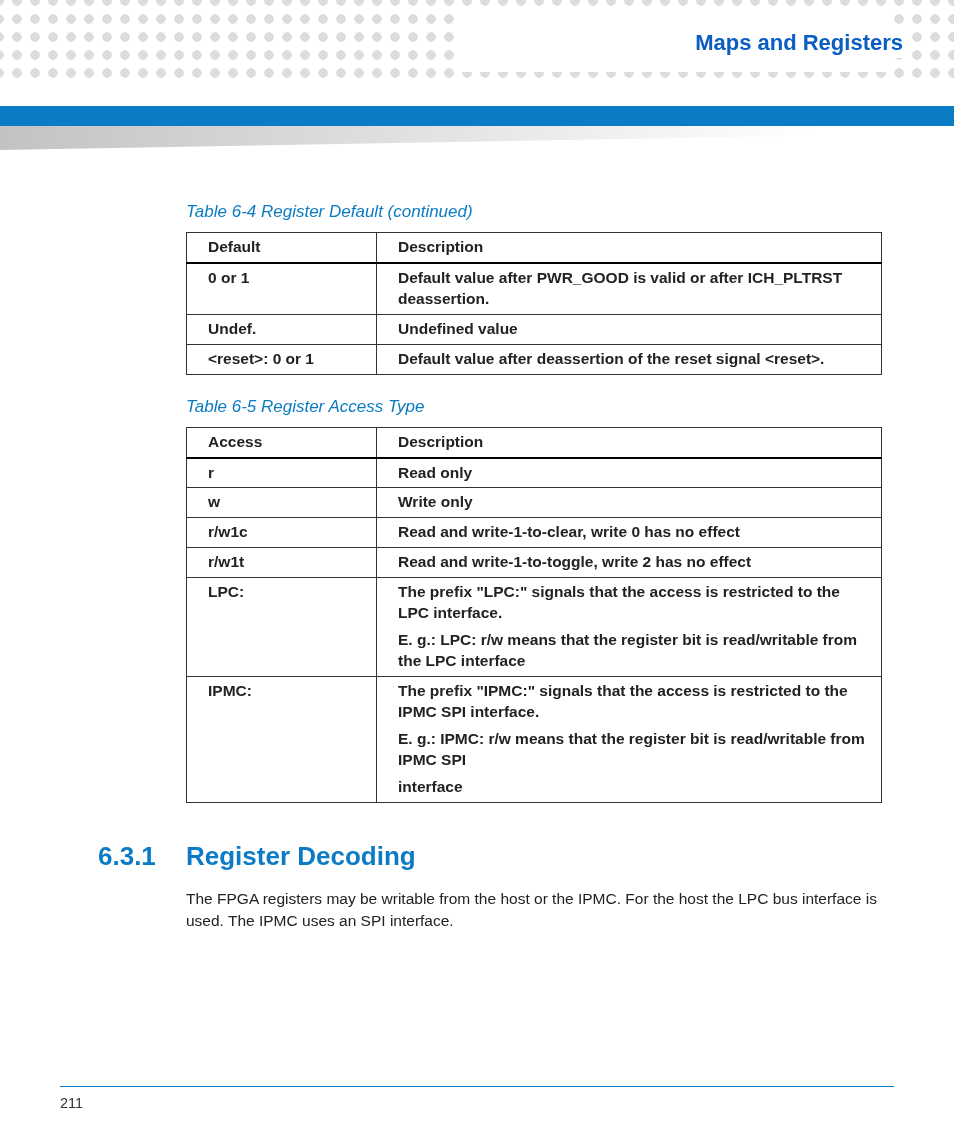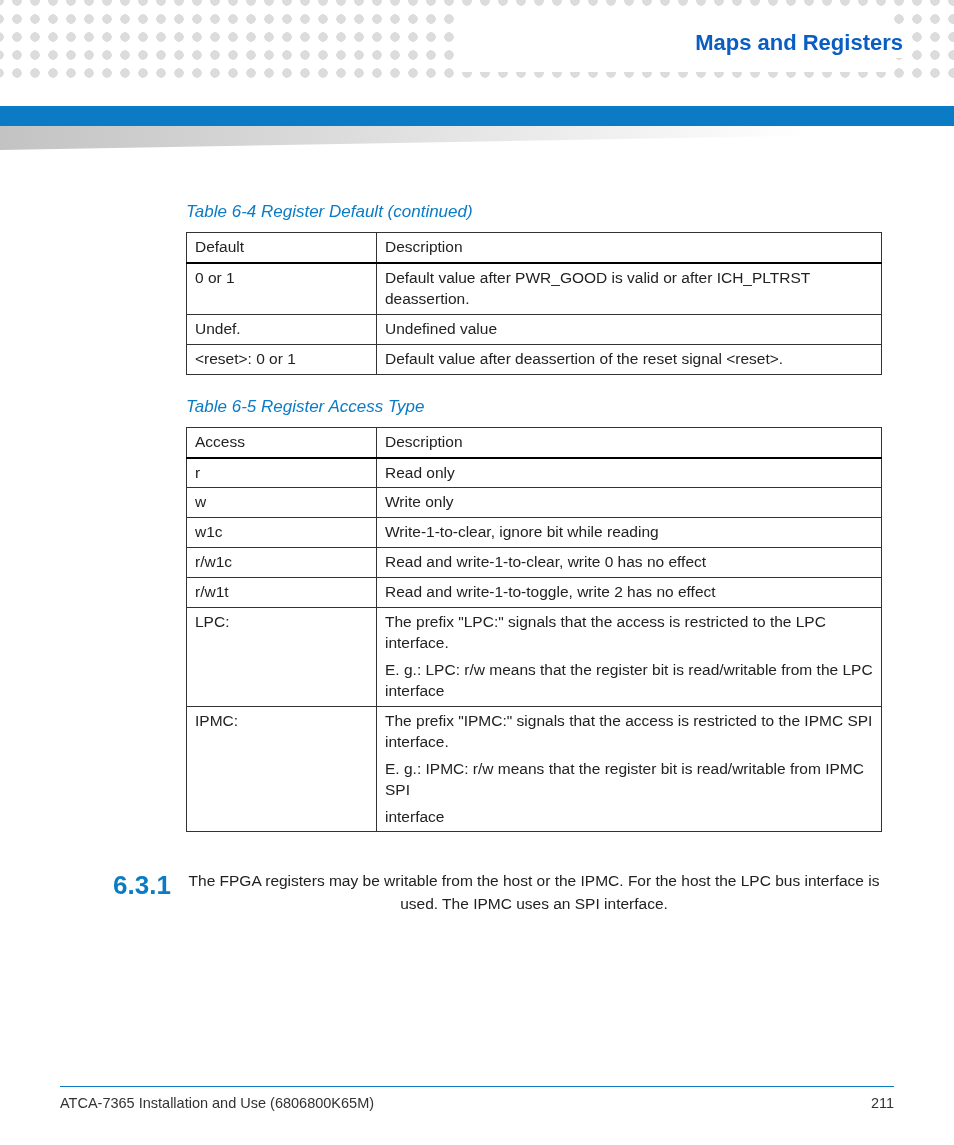--- a/index.html
+++ b/index.html
@@ -70,43 +70,43 @@
   }
   table {
     border-collapse: collapse;
     width: 100%;
     table-layout: fixed;
     font-size: 15.5px;
   }
   table col.c1 { width: 190px; }
   th, td {
     border: 1px solid #333;
-    padding: 4px 8px 4px 8px;
+    padding: 4px 8px 4px 21px;
     text-align: left;
     vertical-align: top;
-    font-weight: 400;
+    font-weight: 700;
     line-height: 1.35;
   }
   thead th {
     border-bottom: 2.5px solid #000;
   }
   .section {
     margin-top: 38px;
   }
   .sec-num {
     display: inline-block;
     width: 88px;
     color: #0a7bc4;
     font-weight: 700;
     font-size: 26px;
     vertical-align: top;
     position: absolute;
     left: -88px;
   }
-  .sec-wrap { position: relative; text-align: center; }
+  .sec-wrap { position: relative; }
   .sec-title {
     color: #0a7bc4;
     font-weight: 700;
     font-size: 26px;
   }
   .para {
     margin-top: 16px;
     line-height: 1.45;
   }
   .footer {
@@ -177,24 +177,20 @@
     <tbody id="t65body">
         <tr>
           <td>r</td>
           <td>Read only</td>
         </tr>
         <tr>
           <td>w</td>
           <td>Write only</td>
         </tr>
         <tr>
-          <td>w1c</td>
-          <td>Write-1-to-clear, ignore bit while reading</td>
-        </tr>
-        <tr>
           <td>r/w1c</td>
           <td>Read and write-1-to-clear, write 0 has no effect</td>
         </tr>
         <tr>
           <td>r/w1t</td>
           <td>Read and write-1-to-toggle, write 2 has no effect</td>
         </tr>
         <tr>
           <td>LPC:</td>
           <td class="multi-line">
@@ -208,21 +204,21 @@
             <p>The prefix "IPMC:" signals that the access is restricted to the IPMC SPI interface.</p>
             <p>E. g.: IPMC: r/w means that the register bit is read/writable from IPMC SPI</p>
             <p>interface</p>
           </td>
         </tr>
       </tbody>
   </table>
 
   <div class="section sec-wrap">
     <span class="sec-num">6.3.1</span>
+    <span class="sec-title">Register Decoding</span>
     <p class="para">The FPGA registers may be writable from the host or the IPMC. For the host the LPC bus interface is used. The IPMC uses an SPI interface.</p>
   </div>
 
 </div>
 
 <div class="footer">
-  <span>ATCA-7365 Installation and Use (6806800K65M)</span>
   <span>211</span>
 </div>
 
 </body></html>

